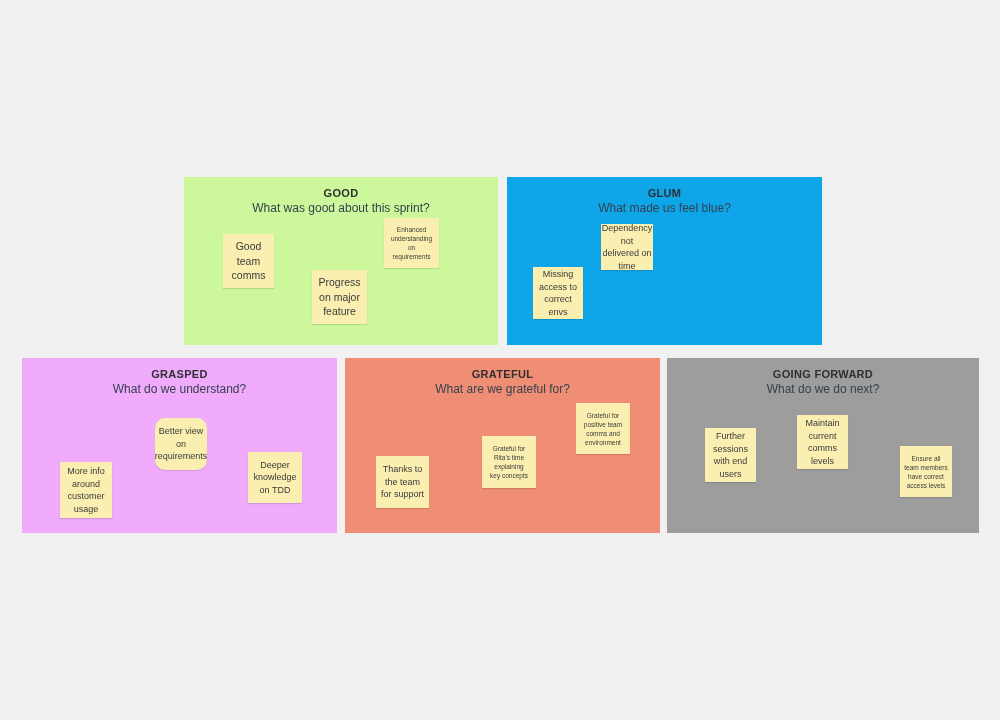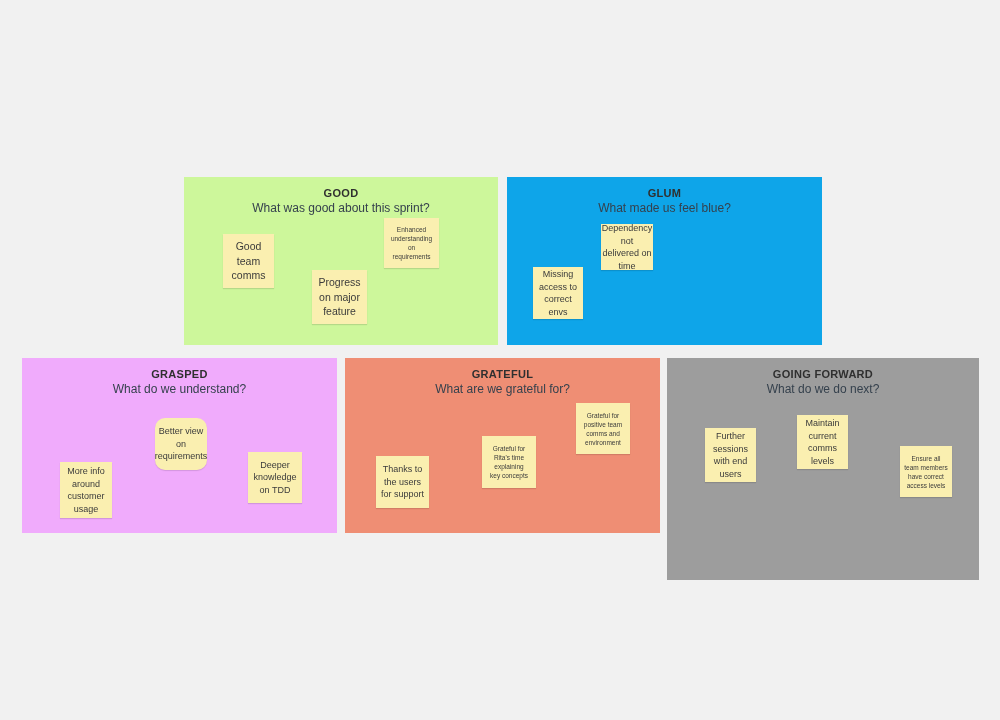--- a/index.html
+++ b/index.html
@@ -145,38 +145,38 @@
     </div>
   </div>
 
   <div class="panel" style="left:345px; top:358px; width:315px; height:175px; background:#ef8e74;">
     <div class="panel-header">
       <span class="panel-title">GRATEFUL</span>
       <span class="panel-subtitle">What are we grateful for?</span>
     </div>
     <div class="note sz-md" style="left:31px; top:98px; width:53px; height:52px;">
       <span class="note-text">Thanks to
-the users
+the team
 for support</span>
     </div>
     <div class="note sz-sm" style="left:137px; top:78px; width:54px; height:52px;">
       <span class="note-text">Grateful for
 Rita's time
 explaining
 key concepts</span>
     </div>
     <div class="note sz-sm" style="left:231px; top:45px; width:54px; height:51px;">
       <span class="note-text">Grateful for
 positive team
 comms and
 environment</span>
     </div>
   </div>
 
-  <div class="panel" style="left:667px; top:358px; width:312px; height:222px; background:#9d9d9d;padding-left:15px;">
+  <div class="panel" style="left:667px; top:358px; width:312px; height:175px; background:#9d9d9d;padding-left:15px;">
     <div class="panel-header">
       <span class="panel-title">GOING FORWARD</span>
       <span class="panel-subtitle">What do we do next?</span>
     </div>
     <div class="note sz-md" style="left:38px; top:70px; width:51px; height:54px;">
       <span class="note-text">Further
 sessions
 with end
 users</span>
     </div>

